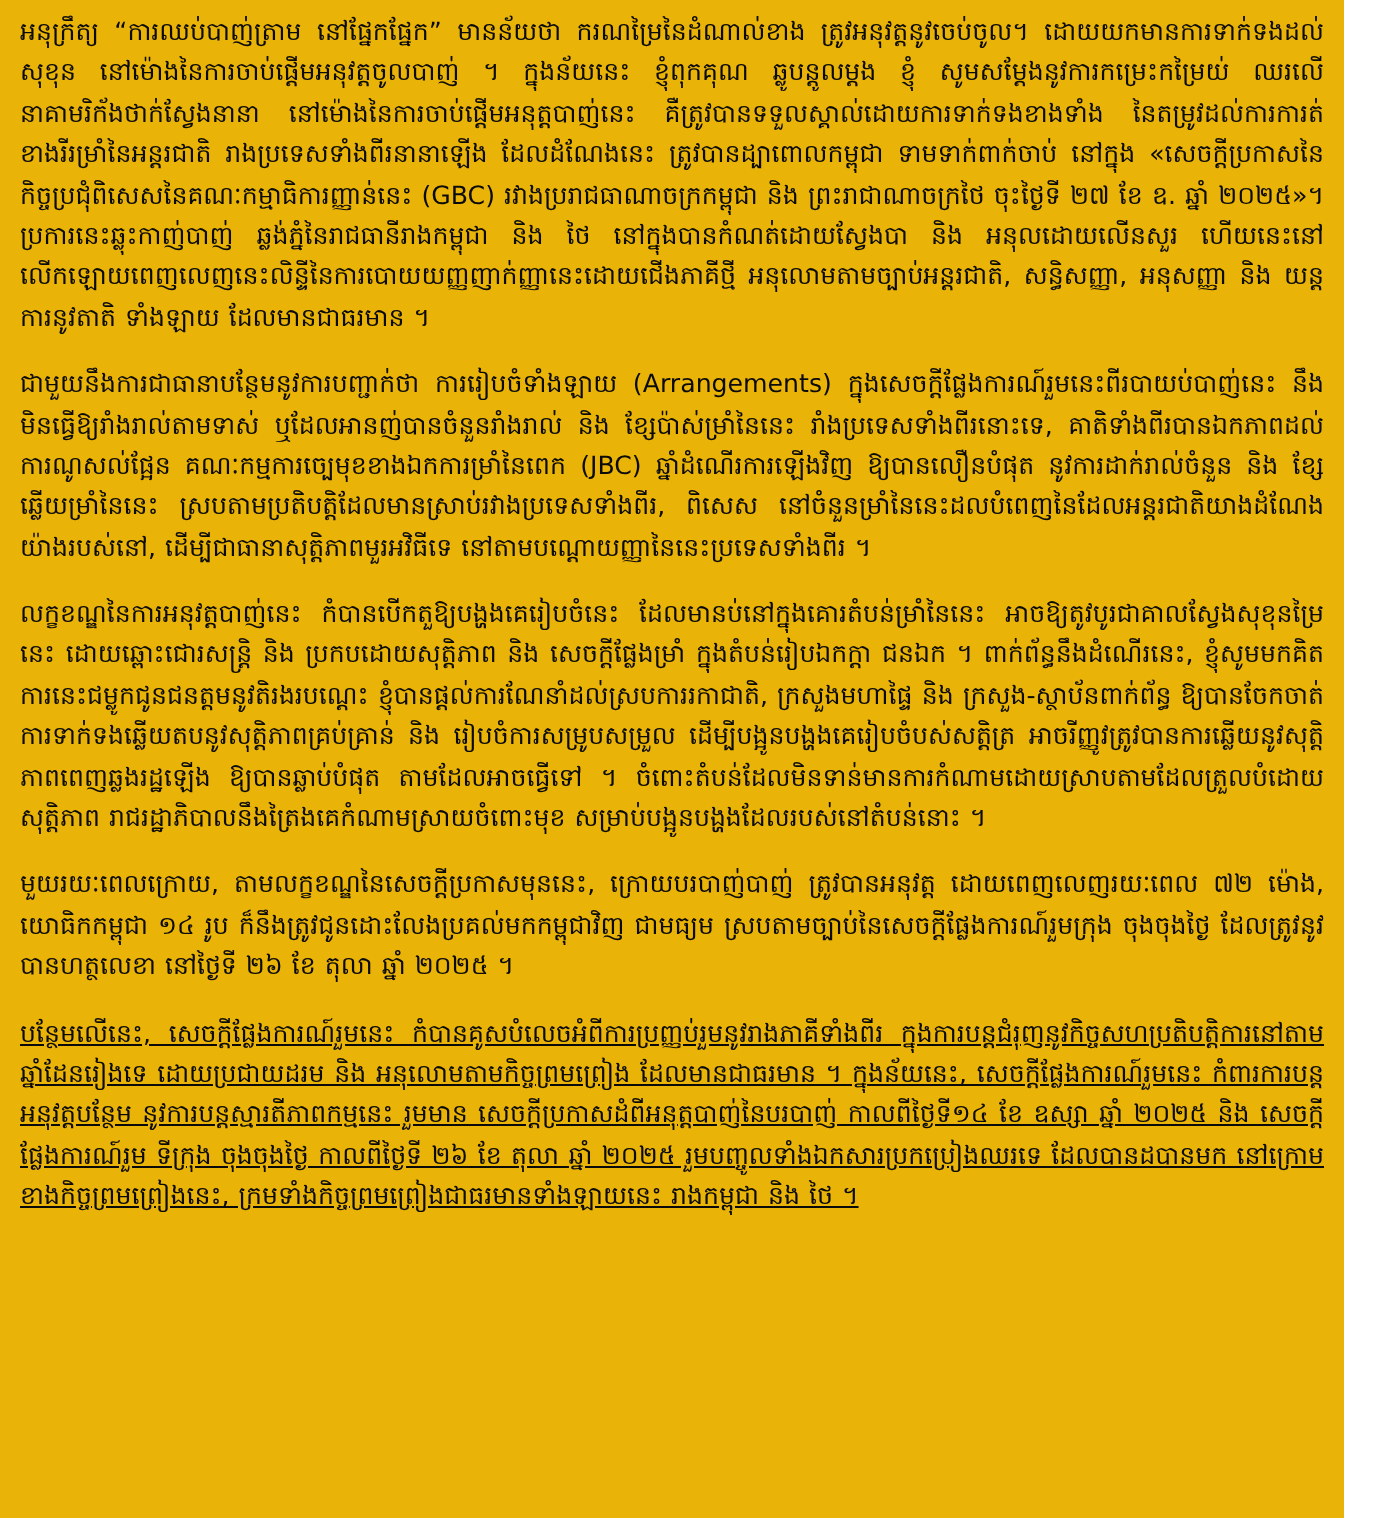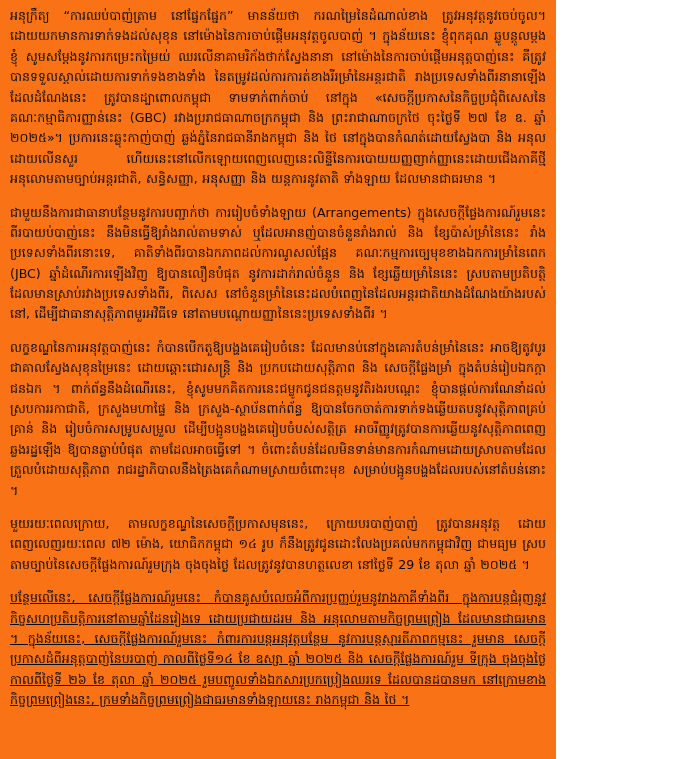--- a/index.html
+++ b/index.html
@@ -7,25 +7,25 @@
     padding: 0;
     background: #ffffff;
   }
   body {
     width: 700px;
     min-height: 759px;
     font-family: "DejaVu Sans", sans-serif;
     color: #000000;
   }
   .page {
-    width: 556px;
+    width: 672px;
     min-height: 759px;
     box-sizing: border-box;
     padding: 6px 10px 8px 10px;
-    background: #f97316;
+    background: #eab308;
   }
   .para {
     font-size: 12.6px;
     line-height: 1.62;
     text-align: justify;
     text-justify: inter-word;
     margin: 0 0 13px 0;
     color: #0b0b0b;
     word-spacing: 0.5px;
   }
@@ -34,15 +34,15 @@
     text-decoration: underline;
   }
 </style>
 </head>
 <body>
 
 <div class="page">
   <p class="para">អនុក្រឹត្យ “ការឈប់បាញ់ត្រាម នៅផ្នែកផ្នែក” មានន័យថា ករណម្រៃនៃដំណាល់ខាង ត្រូវអនុវត្តនូវចេប់ចូល។ ដោយយកមានការទាក់ទងដល់សុខុន នៅម៉ោងនៃការចាប់ផ្ដើមអនុវត្តចូលបាញ់ ។ ក្នុងន័យនេះ ខ្ញុំពុកគុណ ឆ្លូបន្ដូលម្ដង ខ្ញុំ សូមសម្ដែងនូវការកម្រេះកម្រៃយ់ ឈរលើនាគាមរិក័ងថាក់ស្វែងនានា នៅម៉ោងនៃការចាប់ផ្ដើមអនុត្តបាញ់នេះ គឺត្រូវបានទទួលស្គាល់ដោយការទាក់ទងខាងទាំង នៃតម្រូវដល់ការការត់ខាងរីរម្រាំនៃអន្តរជាតិ រាងប្រទេសទាំងពីរនានាឡើង ដែលដំណែងនេះ ត្រូវបានដ្បាពោលកម្ពុជា ទាមទាក់ពាក់ចាប់ នៅក្នុង «សេចក្ដីប្រកាសនៃកិច្ចប្រជុំពិសេសនៃគណៈកម្មាធិការញ្ញាន់នេះ (GBC) រវាងប្ររាជធាណាចក្រកម្ពុជា និង ព្រះរាជាណាចក្រថៃ ចុះថ្ងៃទី ២៧ ខែ ឧ. ឆ្នាំ ២០២៥»។ ប្រការនេះឆ្លុះកាញ់បាញ់ ឆ្លង់ភ្នំនៃរាជធានីរាងកម្ពុជា និង ថៃ នៅក្នុងបានកំណត់ដោយស្វែងបា និង អនុលដោយលើនសួរ ហើយនេះនៅលើកឡោយពេញលេញនេះលិន្ទីនៃការបោយយញ្ញញាក់ញ្ញានេះដោយជើងភាគីថ្មី អនុលោមតាមច្បាប់អន្តរជាតិ, សន្ធិសញ្ញា, អនុសញ្ញា និង យន្ដការនូវតាតិ ទាំងឡាយ ដែលមានជាធរមាន ។</p>
   <p class="para">ជាមួយនឹងការជាធានាបន្ថែមនូវការបញ្ជាក់ថា ការរៀបចំទាំងឡាយ (Arrangements) ក្នុងសេចក្ដីផ្លែងការណ៍រួមនេះពីរបាយប់បាញ់នេះ នឹងមិនធ្វើឱ្យរាំងរាល់តាមទាស់ ឬដែលអានញ់បានចំនួនរាំងរាល់ និង ខ្សែប៉ាស់ម្រាំនៃនេះ រាំងប្រទេសទាំងពីរនោះទេ, គាតិទាំងពីរបានឯកភាពដល់ការណូសល់ផ្អែន គណៈកម្មការច្បេមុខខាងឯកការម្រាំនៃពេក (JBC) ឆ្នាំដំណើរការឡើងវិញ ឱ្យបានលឿនបំផុត នូវការដាក់រាល់ចំនួន និង ខ្សែឆ្លើយម្រាំនៃនេះ ស្របតាមប្រតិបត្តិដែលមានស្រាប់រវាងប្រទេសទាំងពីរ, ពិសេស នៅចំនួនម្រាំនៃនេះដលបំពេញនៃដែលអន្តរជាតិយាងដំណែងយ៉ាងរបស់នៅ, ដើម្បីជាធានាសុត្តិភាពមួរអវិធីទេ នៅតាមបណ្ដោយញ្ញានៃនេះប្រទេសទាំងពីរ ។</p>
   <p class="para">លក្ខខណ្ឌនៃការអនុវត្តបាញ់នេះ កំបានបើកតួឱ្យបង្ហងគេរៀបចំនេះ ដែលមានប់នៅក្នុងគោរតំបន់ម្រាំនៃនេះ អាចឱ្យតូវបូរជាគាលស្វែងសុខុនម្រៃនេះ ដោយឆ្ពោះជោរសន្ដ្រិ និង ប្រកបដោយសុត្តិភាព និង សេចក្ដីផ្លែងម្រាំ ក្នុងតំបន់រៀបឯកក្តា ជនឯក ។ ពាក់ព័ន្ធនឹងដំណើរនេះ, ខ្ញុំសូមមកគិតការនេះជម្លូកជូនជនត្តមនូវតិរងរបណ្តេះ ខ្ញុំបានផ្ដល់ការណែនាំដល់ស្របការរកាជាតិ, ក្រសួងមហាផ្ទៃ និង ក្រសួង-ស្ថាប័នពាក់ព័ន្ធ ឱ្យបានចែកចាត់ការទាក់ទងឆ្លើយតបនូវសុត្តិភាពគ្រប់គ្រាន់ និង រៀបចំការសម្រូបសម្រួល ដើម្បីបង្អូនបង្ហងគេរៀបចំបស់សត្តិត្រ អាចរីញ្ញូវត្រូវបានការឆ្លើយនូវសុត្តិភាពពេញឆ្លងរដ្ឋឡើង ឱ្យបានឆ្លាប់បំផុត តាមដែលអាចធ្វើទៅ ។ ចំពោះតំបន់ដែលមិនទាន់មានការកំណាមដោយស្រាបតាមដែលត្រួលបំដោយសុត្តិភាព រាជរដ្ឋាភិបាលនឹងត្រៃងគេកំណាមស្រាយចំពោះមុខ សម្រាប់បង្អូនបង្ហងដែលរបស់នៅតំបន់នោះ ។</p>
-  <p class="para">មួយរយៈពេលក្រោយ, តាមលក្ខខណ្ឌនៃសេចក្ដីប្រកាសមុននេះ, ក្រោយបរបាញ់បាញ់ ត្រូវបានអនុវត្ត ដោយពេញលេញរយៈពេល ៧២ ម៉ោង, យោធិកកម្ពុជា ១៤ រូប ក៏នឹងត្រូវជូនដោះលែងប្រគល់មកកម្ពុជាវិញ ជាមធ្យម ស្របតាមច្បាប់នៃសេចក្ដីផ្លែងការណ៍រួមក្រុង ចុងចុងថ្ងៃ ដែលត្រូវនូវបានហត្ថលេខា នៅថ្ងៃទី 29 ខែ តុលា ឆ្នាំ ២០២៥ ។</p>
+  <p class="para">មួយរយៈពេលក្រោយ, តាមលក្ខខណ្ឌនៃសេចក្ដីប្រកាសមុននេះ, ក្រោយបរបាញ់បាញ់ ត្រូវបានអនុវត្ត ដោយពេញលេញរយៈពេល ៧២ ម៉ោង, យោធិកកម្ពុជា ១៤ រូប ក៏នឹងត្រូវជូនដោះលែងប្រគល់មកកម្ពុជាវិញ ជាមធ្យម ស្របតាមច្បាប់នៃសេចក្ដីផ្លែងការណ៍រួមក្រុង ចុងចុងថ្ងៃ ដែលត្រូវនូវបានហត្ថលេខា នៅថ្ងៃទី ២៦ ខែ តុលា ឆ្នាំ ២០២៥ ។</p>
   <p class="para">បន្ថែមលើនេះ, សេចក្ដីផ្លែងការណ៍រួមនេះ កំបានគូសបំលេចអំពីការប្រញ្ញប់រួមនូវរាងភាគីទាំងពីរ ក្នុងការបន្ដជំរុញនូវកិច្ចសហប្រតិបត្តិការនៅតាមឆ្នាំដែនរៀងទេ ដោយប្រជាយដរម និង អនុលោមតាមកិច្ចព្រមព្រៀង ដែលមានជាធរមាន ។ ក្នុងន័យនេះ, សេចក្ដីផ្លែងការណ៍រួមនេះ កំពារការបន្ដអនុវត្តបន្ថែម នូវការបន្ដស្មារតីភាពកម្មនេះ រួមមាន សេចក្ដីប្រកាសដំពីអនុត្តបាញ់នៃបរបាញ់ កាលពីថ្ងៃទី១៤ ខែ ឧស្សា ឆ្នាំ ២០២៥ និង សេចក្ដីផ្លែងការណ៍រួម ទីក្រុង ចុងចុងថ្ងៃ កាលពីថ្ងៃទី ២៦ ខែ តុលា ឆ្នាំ ២០២៥ រួមបញ្ចូលទាំងឯកសារប្រកប្រៀងឈរទេ ដែលបានដបានមក នៅក្រោមខាងកិច្ចព្រមព្រៀងនេះ, ក្រមទាំងកិច្ចព្រមព្រៀងជាធរមានទាំងឡាយនេះ រាងកម្ពុជា និង ថៃ ។</p>
 </div>
 
 </body></html>

